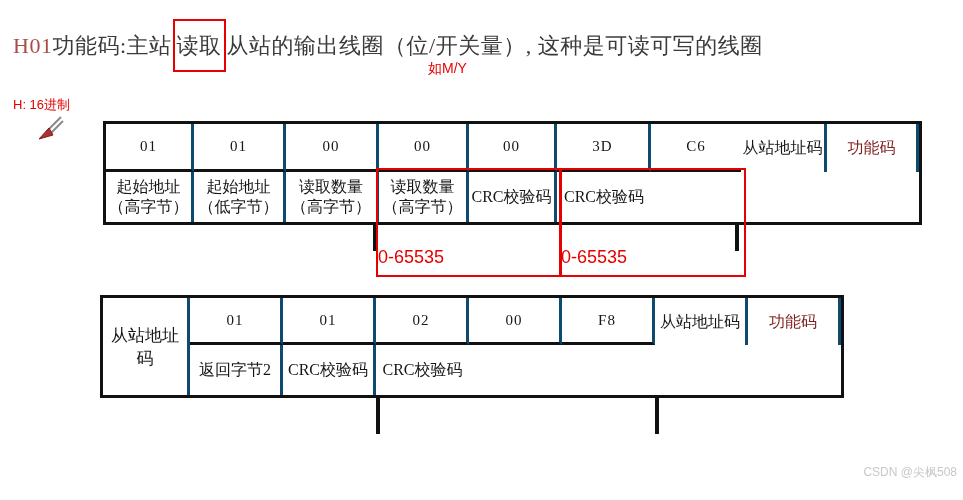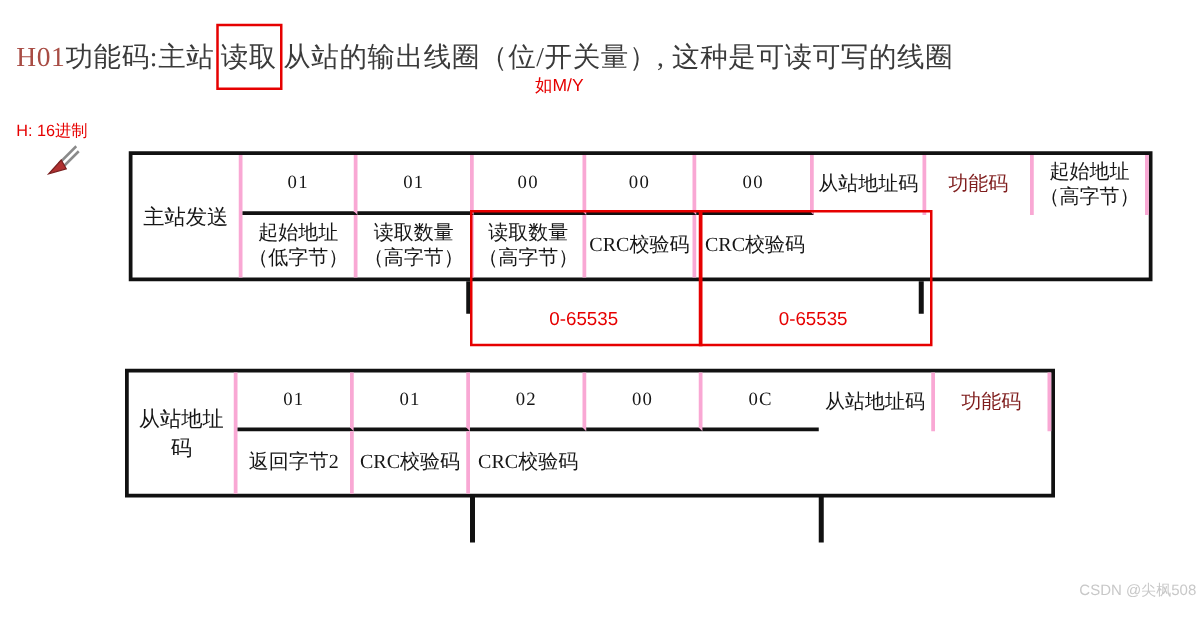--- a/index.html
+++ b/index.html
@@ -40,38 +40,38 @@
     grid-template-columns:88px 92px 93px 90px 88px 94px 90px 86px 92px;
     grid-template-rows:48px 50px;
   }
   #table2 {
     left:100px; top:295px; width:744px; height:103px;
     grid-template-columns:87px 93px 93px 93px 93px 93px 93px 93px;
     grid-template-rows:47px 50px;
   }
   .c {
     box-sizing:border-box;
-    border-right:3px solid #f9a8d4; border-bottom:3px solid #111111;
+    border-right:3px solid #0c4a6e; border-bottom:3px solid #111111;
     display:flex; align-items:center; justify-content:center;
     text-align:center; white-space:pre-line; color:#161616;
     padding:1px;
   }
   .c.lastcol { border-right:none; }
   .c.lastrow { border-bottom:none; }
   .rowlabel { grid-row:1 / 3; font-size:17px; border-bottom:none; }
   .val { font-size:15px; letter-spacing:1px; }
   .lbl { font-size:16px; line-height:1.25; }
   .red-text { color:#7f1d1d; }
 
   
   .range-box { position:absolute; border:2px solid #e60000; background:transparent; }
   #range-box-1 { left:376px; top:168px; width:182px; height:105px; }
   #range-box-2 { left:559px; top:168px; width:183px; height:105px; }
   .range-note {
-    position:absolute; color:#e60000; font-size:15px; text-align:center;
+    position:absolute; color:#e60000; font-size:18px; 
     font-family:"Liberation Sans","DejaVu Sans",sans-serif;
   }
   #range-note-1 { left:378px; top:247px; width:178px; }
   #range-note-2 { left:561px; top:247px; width:179px; }
 
   
   .tick { position:absolute; width:4px; background:#111111; }
   #tick-1 { left:373px; top:225px; height:26px; }
   #tick-2 { left:735px; top:225px; height:26px; }
   #drop-1 { left:376px; top:397px; height:37px; }
@@ -96,26 +96,27 @@
   <div class="hex-note">H: 16进制</div>
   <div class="example-note">如M/Y</div>
 
   <svg class="cursor-glyph" viewBox="0 0 30 32">
     <path d="M25 5 L11 19" stroke="#8a8a8a" stroke-width="2" fill="none"></path>
     <path d="M27 9 L13 23" stroke="#8a8a8a" stroke-width="2" fill="none"></path>
     <path d="M13 16 L3 27 L17 23 Z" fill="#b03030" stroke="#7a2020" stroke-width="1"></path>
   </svg>
 
   <div class="frame-table" id="table1">
-    <div class="c rowlabel">主站发送</div>
     <div class="c val">01</div>
     <div class="c val">01</div>
     <div class="c val">00</div>
     <div class="c val">00</div>
     <div class="c val">00</div>
+    <div class="c val">3D</div>
+    <div class="c val lastcol">C6</div>
     <div class="c lbl lastrow">从站地址码</div>
     <div class="c lbl lastrow red-text">功能码</div>
     <div class="c lbl lastrow">起始地址
 （高字节）</div>
     <div class="c lbl lastrow">起始地址
 （低字节）</div>
     <div class="c lbl lastrow">读取数量
 （高字节）</div>
     <div class="c lbl lastrow">读取数量
 （高字节）</div>
@@ -130,21 +131,21 @@
   <div class="range-box" id="range-box-2"></div>
   <div class="range-note" id="range-note-1">0-65535</div>
   <div class="range-note" id="range-note-2">0-65535</div>
 
   <div class="frame-table" id="table2">
     <div class="c rowlabel">从站地址码</div>
     <div class="c val">01</div>
     <div class="c val">01</div>
     <div class="c val">02</div>
     <div class="c val">00</div>
-    <div class="c val lastcol">0C</div>
+    <div class="c val">F8</div>
     <div class="c lbl lastrow">从站地址码</div>
     <div class="c lbl lastrow red-text">功能码</div>
     <div class="c lbl lastrow">返回字节2</div>
     <div class="c lbl lastrow">CRC校验码</div>
     <div class="c lbl lastrow lastcol">CRC校验码</div>
   </div>
 
   <div class="tick" id="drop-1"></div>
   <div class="tick" id="drop-2"></div>
 

